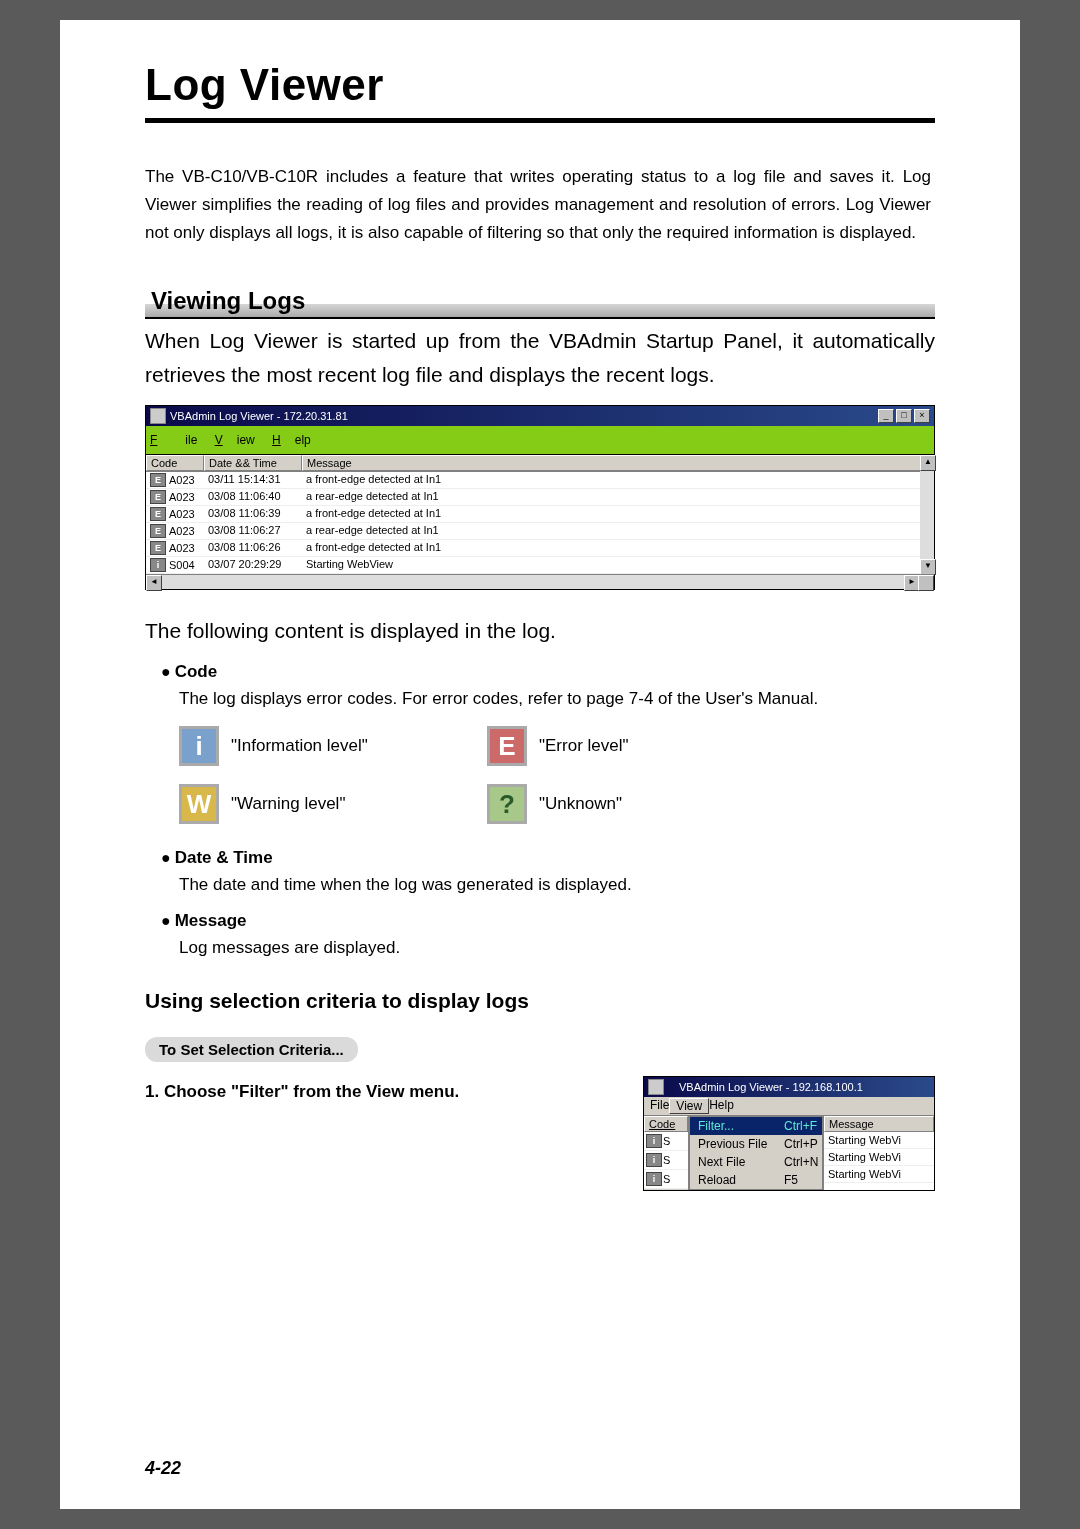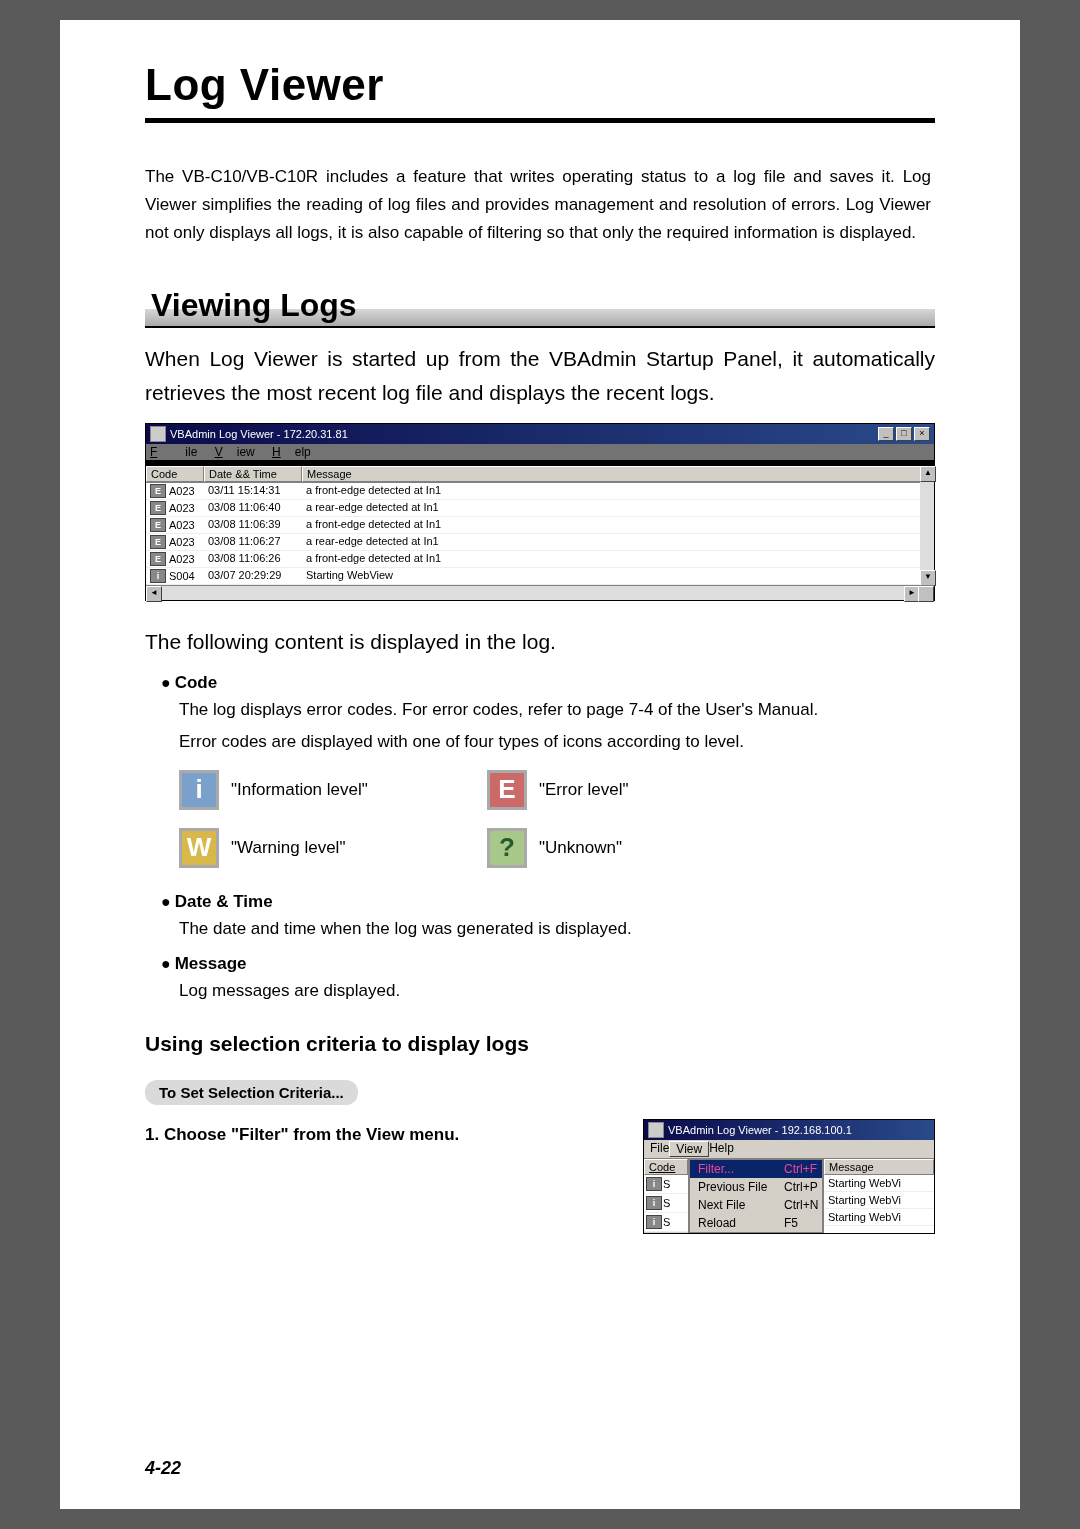--- a/index.html
+++ b/index.html
@@ -28,26 +28,26 @@
     border-top: 5px solid #000;
     margin: 0 0 40px 0;
   }
   .intro {
     font-size: 17px;
     line-height: 1.65;
     margin: 0 4px 38px 0;
     text-align: justify;
   }
   .section-title {
-    font-size: 32px;
+    font-size: 24px;
     font-weight: bold;
     background: linear-gradient(to bottom, #fff 58%, #d8d8d8 58%, #aaa 100%);
     border-bottom: 2px solid #000;
     padding: 2px 6px 2px 6px;
-    margin: 0 0 14px 0;
+    margin: 0 0 5px 0;
   }
   .para {
     font-size: 21px;
     line-height: 1.6;
     margin: 0 0 14px 0;
     text-align: justify;
   }
   
   .shot {
     border: 1px solid #000;
@@ -82,23 +82,23 @@
     background: #c0c0c0;
     border: 1px solid #fff;
     border-right-color: #404040;
     border-bottom-color: #404040;
     font-size: 9px;
     line-height: 10px;
     text-align: center;
     color: #000;
   }
   .shot-menubar {
-    background: #737373;
-    border-bottom: 6px solid #000000;
-    padding: 1px 4px;
+    background: #84cc16;
+    border-bottom: 1px solid #000000;
+    padding: 7px 4px;
     font-size: 12px;
   }
   .shot-menubar span { margin-right: 14px; }
   .shot-menubar .ul { text-decoration: underline; }
   .shot-header-row, .shot-row {
     display: grid;
     grid-template-columns: 58px 98px 1fr;
     font-size: 11px;
   }
   .shot-header-row {
@@ -225,21 +225,21 @@
     border: 1px solid #000;
     font-size: 12px;
     flex-shrink: 0;
   }
   .shot2-titlebar {
     background: linear-gradient(to right, #0a0a4a, #2a4a8a);
     color: #fff;
     padding: 2px 4px;
     display: flex;
     align-items: center;
-    gap: 4px;
+    gap: 15px;
     font-size: 11px;
   }
   .shot2-menubar {
     background: #d4d0c8;
     padding: 1px 6px;
     border-bottom: 1px solid #808080;
     font-size: 12px;
     display: flex;
   }
   .shot2-menubar .active {
@@ -261,21 +261,21 @@
     font-size: 11px;
   }
   .shot2-menu-dd {
     width: 132px; background: #d4d0c8;
     border: 1px solid #808080;
   }
   .shot2-menu-dd .mi {
     display: grid; grid-template-columns: 86px 1fr;
     padding: 2px 8px; font-size: 12px;
   }
-  .shot2-menu-dd .mi.hi { background: #0a246a; color: #ec4899; }
+  .shot2-menu-dd .mi.hi { background: #0a246a; color: #5eead4; }
   .shot2-right { flex: 1; background: #fff; border-left: 1px solid #808080; }
   .shot2-right .hdr {
     background: #d4d0c8;
     border: 1px solid #fff; border-right-color: #808080; border-bottom-color: #808080;
     padding: 1px 4px; font-size: 11px;
   }
   .shot2-right .cell { padding: 2px 4px; font-size: 11px; border-bottom: 1px solid #eee; }
   .pagenum {
     position: absolute;
     bottom: 30px;
@@ -382,21 +382,20 @@
       </div>
     </div>
   </div>
 
   <p class="para">The following content is displayed in the log.</p>
 
   <div class="bullet-head">
       <span>Code</span>
     </div>
   <p class="bullet-body">The log displays error codes. For error codes, refer to page 7-4 of the User's Manual.</p>
-  <p class="bullet-body">Error codes are displayed with one of four types of icons according to level.</p>
 
   <div class="levels">
     <div class="levels-row">
       <div class="level-item">
         <div class="level-ico ico-info">i</div>
         <span class="level-label">"Information level"</span>
       </div>
       <div class="level-item">
         <div class="level-ico ico-err">E</div>
         <span class="level-label">"Error level"</span>

